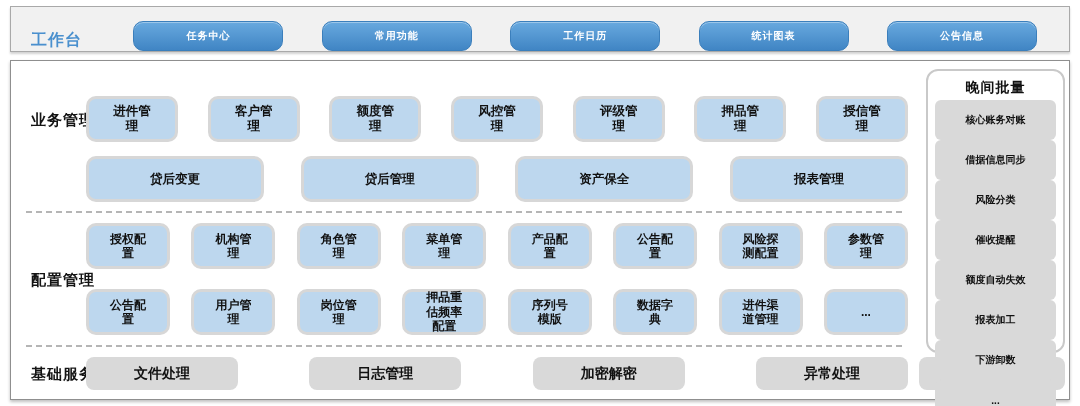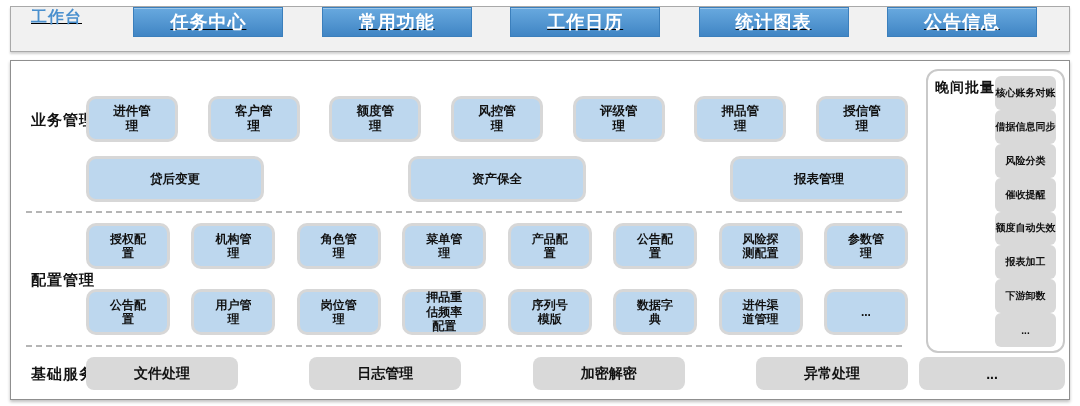--- a/index.html
+++ b/index.html
@@ -4,26 +4,26 @@
 <style>
   * { margin:0; padding:0; box-sizing:border-box; }
   html,body { width:1080px; height:406px; background:#ffffff;
     font-family:"Liberation Sans","DejaVu Sans",sans-serif; }
   .canvas { position:relative; width:1080px; height:406px; background:#fff; overflow:hidden; }
 
   
   .topbar { position:absolute; left:10px; top:6px; width:1060px; height:46px;
     background:#f1f1f1; border:1px solid #a9a9a9;
     box-shadow:0 2px 2px rgba(0,0,0,.18);
-    display:flex; align-items:flex-start; justify-content:space-between;
-    padding:0 32px 0 20px;text-decoration:underline; }
+    display:flex; align-items:flex-end; justify-content:space-between;
+    padding:0 32px 0 20px; }
   .topbar-label { color:#4a90ce; font-size:16px; font-weight:bold; letter-spacing:1px; width:64px; flex:0 0 auto; }
-  .nav-btn { flex:0 0 150px; height:30px; border-radius:0;
+  .nav-btn { flex:0 0 150px; height:30px; border-radius:10px;
     background:linear-gradient(#68a9df,#4085c4); border:1px solid #3b7fbc;
-    color:#ffffff; font-size:18px; font-weight:bold; letter-spacing:1px;
+    color:#ffffff; font-size:10px; font-weight:bold; letter-spacing:1px;
     display:flex; align-items:center; justify-content:center;
     box-shadow:inset 0 1px 0 rgba(255,255,255,.35); cursor:pointer; }
 
   
   .panel { position:absolute; left:10px; top:60px; width:1060px; height:340px;
     background:#ffffff; border:1px solid #8f8f8f;
     box-shadow:0 2px 3px rgba(0,0,0,.25); }
 
   .sec-label { position:absolute; left:20px; font-size:15px; font-weight:bold; color:#141414; letter-spacing:1px; }
   .lbl-business { top:50px; }
@@ -54,21 +54,21 @@
     display:flex; align-items:center; justify-content:center;
     font-size:14px; font-weight:bold; color:#111; cursor:pointer; }
 
   .svc-more { position:absolute; left:908px; top:296px; width:146px; height:33px;
     background:#d9d9d9; border-radius:8px; display:flex; align-items:center; justify-content:center;
     font-size:14px; font-weight:bold; color:#111; cursor:pointer; }
 
   
   .night { position:absolute; left:915px; top:8px; width:139px; height:284px;
     background:#ffffff; border:2px solid #c9c9c9; border-radius:12px;
-    padding:5px 7px 4px 7px; display:flex; flex-direction:row; }
+    padding:5px 7px 4px 7px; display:flex; flex-direction:column; }
   .night-title { text-align:center; font-size:14px; font-weight:bold; color:#111;
     letter-spacing:1px; height:22px; line-height:22px; margin-bottom:2px; flex:0 0 auto; }
   .night-items { display:flex; flex-direction:column; justify-content:space-between; flex:1 1 auto; }
   .night-items .batch-item { height:40px; background:#d9d9d9; border-radius:6px;
     display:flex; align-items:center; justify-content:center;
     font-size:10px; font-weight:bold; color:#111; cursor:pointer; }
 </style>
 </head>
 <body>
 
@@ -86,20 +86,21 @@
         <div class="blue-box h46 w92">进件管理</div>
         <div class="blue-box h46 w92">客户管理</div>
         <div class="blue-box h46 w92">额度管理</div>
         <div class="blue-box h46 w92">风控管理</div>
         <div class="blue-box h46 w92">评级管理</div>
         <div class="blue-box h46 w92">押品管理</div>
         <div class="blue-box h46 w92">授信管理</div>
       </div>
     <div class="row row-biz2">
         <div class="blue-box h46 w178">贷后变更</div>
+        <div class="blue-box h46 w178">贷后管理</div>
         <div class="blue-box h46 w178">资产保全</div>
         <div class="blue-box h46 w178">报表管理</div>
       </div>
 
     <div class="dashed dash1"></div>
 
     <div class="sec-label lbl-config">配置管理</div>
     <div class="row row-cfg1">
         <div class="blue-box h46 w84">授权配置</div>
         <div class="blue-box h46 w84">机构管理</div>

